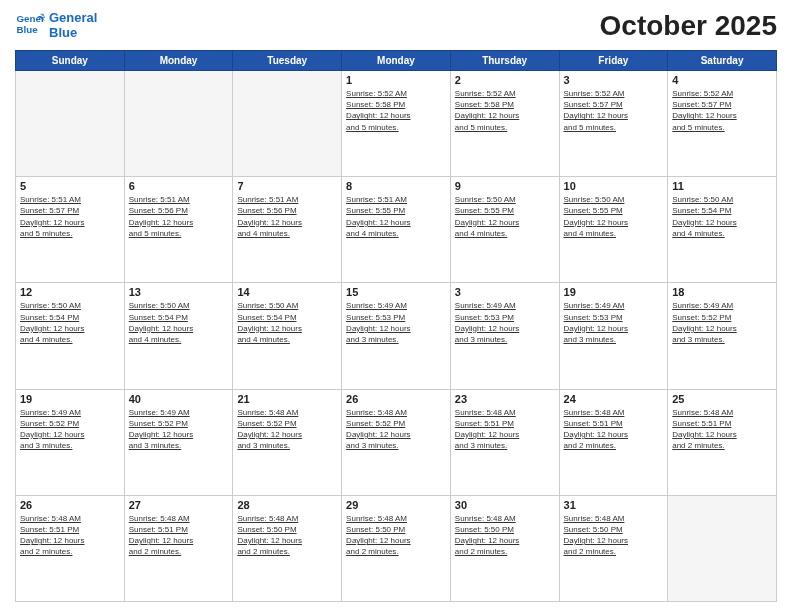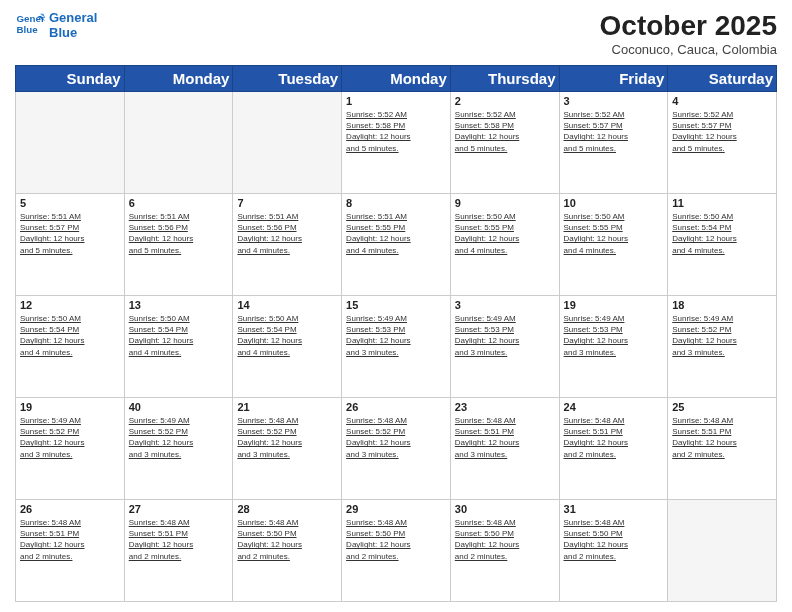--- a/index.html
+++ b/index.html
@@ -26,45 +26,45 @@
     .logo {
       display: flex;
       align-items: center;
       gap: 4px;
     }
     .logo-icon {
       width: 30px;
       height: 30px;
     }
     .title-block {
-      text-align: right;
+      text-align: center;
     }
     .month-title {
       font-size: 28px;
       font-weight: bold;
       color: #222;
     }
     .subtitle {
       font-size: 13px;
       color: #444;
     }
     .calendar {
       flex: 1;
       border: 1px solid #ccc;
       border-collapse: collapse;
       width: 100%;
       table-layout: fixed;
     }
     .calendar th {
       background-color: #2255aa;
       color: #fff;
-      font-size: 15px;
+      font-size: 10px;
       font-weight: bold;
       padding: 4px 3px;
-      text-align: right;
+      text-align: center;
       border: 1px solid #1a4488;
     }
     .calendar td {
       border: 1px solid #ccc;
       vertical-align: top;
       padding: 3px 4px;
       font-size: 8.5px;
       color: #333;
       height: 88px;
       background: #fff;
@@ -97,21 +97,20 @@
         <polygon points="30,8 40,15 35,8" fill="#1a6abf"></polygon>
         <polygon points="33,5 40,10 38,5" fill="#4499ee"></polygon>
       </svg>
       <div>
         <div style="font-size:13px;font-weight:bold;color:#1a6abf;">General</div>
         <div style="font-size:13px;font-weight:bold;color:#1a6abf;">Blue</div>
       </div>
     </div>
     <div class="title-block">
       <div class="month-title">October 2025</div>
-      <div class="subtitle">Coconuco, Cauca, Colombia</div>
     </div>
   </div>
 
   <table class="calendar">
     <thead>
       <tr>
         <th>Sunday</th>
         <th>Monday</th>
         <th>Tuesday</th>
         <th>Monday</th>

